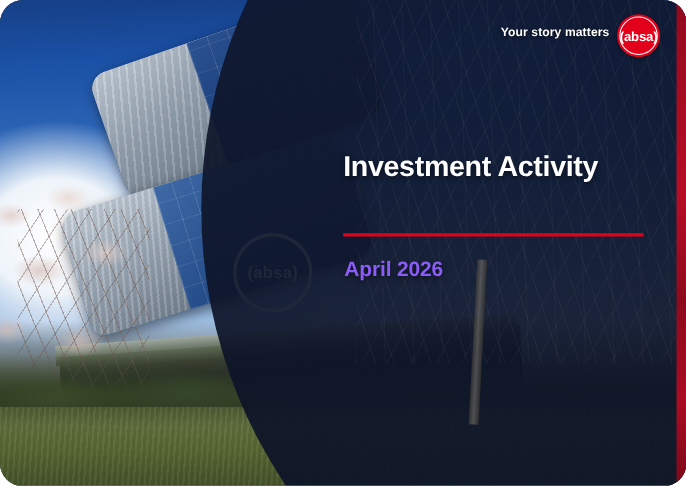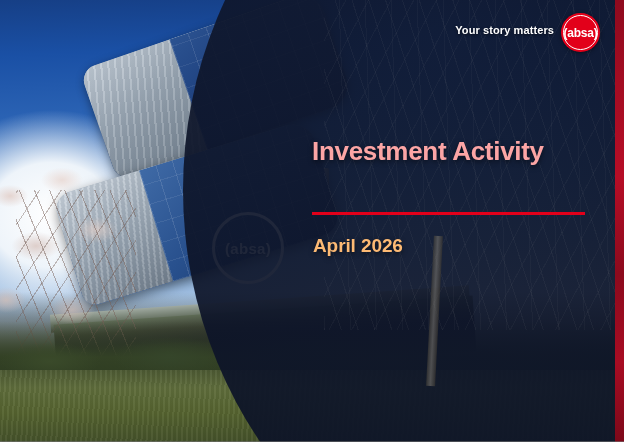--- a/index.html
+++ b/index.html
@@ -3,20 +3,21 @@
 <meta charset="utf-8">
 <style>
   html,body{margin:0;padding:0;background:#ffffff;}
   body{font-family:"Liberation Sans",sans-serif;}
 
   #slide{
     position:relative;
     width:624px;height:442px;
     overflow:hidden;
     background:#0d1526;
+    border-radius:21px;
   }
 
   
   .photo{position:absolute;inset:0;overflow:hidden;}
 
   
   .sky{
     position:absolute;left:0;top:0;width:100%;height:100%;
     background:
       radial-gradient(ellipse 180px 150px at 52px 215px, #ffffff 0%, #eef4fa 35%, rgba(210,228,245,0) 70%),
@@ -181,31 +182,31 @@
     position:absolute;left:2px;top:2px;right:2px;bottom:2px;
     border:1.5px solid #ffffff;border-radius:50%;
   }
   .brand-logo .wm{
     position:relative;color:#ffffff;font-size:12px;font-weight:bold;letter-spacing:-.2px;
   }
 
   
   .title{
     position:absolute;left:312px;top:136px;width:290px;
-    color:#fca5a5;font-size:26px;font-weight:bold;line-height:1.17;
+    color:#ffffff;font-size:26px;font-weight:bold;line-height:1.17;
     letter-spacing:-.3px;
     text-shadow:0 2px 5px rgba(0,0,0,.55);
   }
   .divider{
     position:absolute;left:312px;top:212px;width:273px;height:3px;
     background:#e2001a;
   }
   .date{
     position:absolute;left:313px;top:235px;
-    color:#fdba74;font-size:19px;font-weight:bold;letter-spacing:-.1px;
+    color:#8b5cf6;font-size:19px;font-weight:bold;letter-spacing:-.1px;
     text-shadow:0 2px 5px rgba(0,0,0,.55);
   }
 
   .frame-line{
     position:absolute;left:0;bottom:0;width:100%;height:1px;background:rgba(120,120,120,.55);
   }
 </style>
 </head>
 <body>
 

